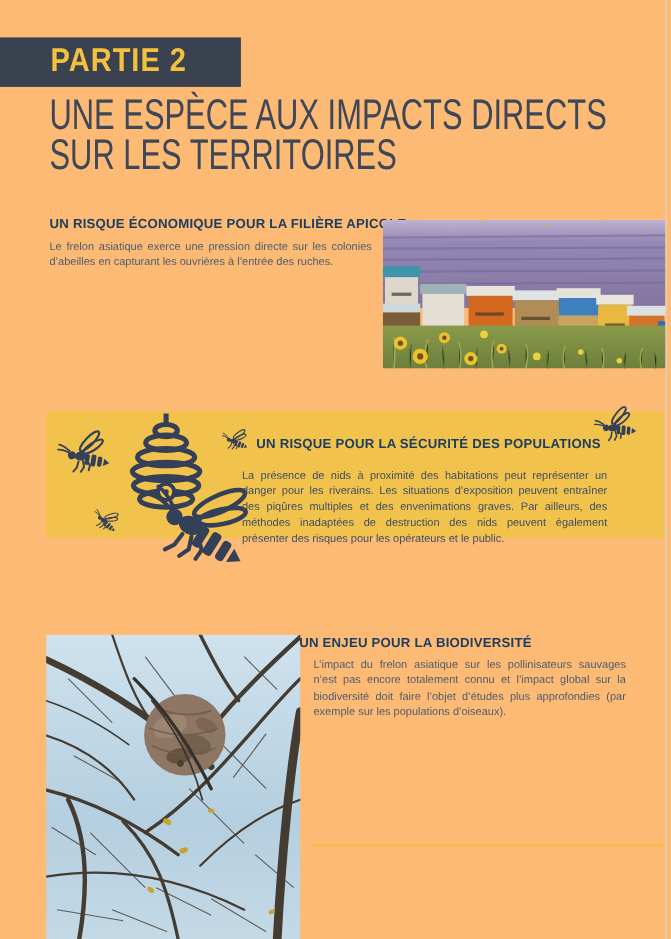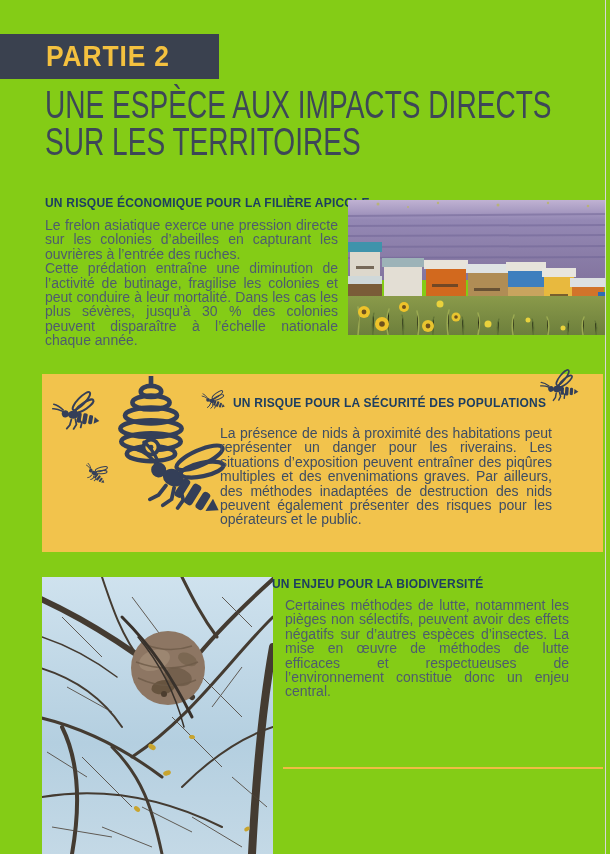--- a/index.html
+++ b/index.html
@@ -1,50 +1,50 @@
 <!DOCTYPE html>
 <html><head>
 <meta charset="utf-8">
 <style>
   html,body{margin:0;padding:0;background:#ffffff;}
   .page{
-    position:relative;width:610px;height:854px;overflow:hidden;background:#84cc16;
+    position:relative;width:610px;height:854px;overflow:hidden;background:#fdba74;
     font-family:"Liberation Sans", sans-serif;
   }
   .abs{position:absolute;}
   
   .part-band{left:0;top:34px;width:219px;height:45px;background:#3a414f;}
   .part-band span{
     position:absolute;left:46px;top:50%;transform:translateY(-54%) scaleX(0.88);transform-origin:left center;
     font-size:30px;font-weight:bold;letter-spacing:1px;color:#f4c13f;white-space:nowrap;
   }
   
   .title{left:45px;top:86px;margin:0;font-weight:normal;color:#3d4757;}
   .title .tl{
     display:block;font-size:39px;line-height:37px;white-space:nowrap;
     transform:scaleX(0.72);transform-origin:left top;letter-spacing:0px;
   }
   
   .sec-head{
     font-size:12px;font-weight:bold;color:#1d3e61;letter-spacing:0.2px;white-space:nowrap;margin:0;
   }
   
-  .body-copy{font-size:14px;line-height:14.4px;color:#4e5c6e;text-align:justify;}
+  .body-copy{font-size:10px;line-height:14.4px;color:#4e5c6e;text-align:justify;}
   .body-copy p{margin:0;}
   .body-copy.gap p + p{margin-top:13px;}
   .h1-pos{left:45px;top:196px;}
   .b1-pos{left:45px;top:218px;width:293px;}
   .h3-pos{left:272px;top:577px;}
   .b3-pos{left:285px;top:598px;width:284px;}
   
   .photo1{left:348px;top:200px;width:257px;height:135px;}
   .photo2{left:42px;top:577px;width:231px;height:277px;}
   .photo1 svg,.photo2 svg{display:block;width:100%;height:100%;}
   
-  .callout{left:42px;top:374px;width:561px;height:178px;background:#f2c34c;}
+  .callout{left:42px;top:374px;width:561px;height:115px;background:#f2c34c;}
   .callout .sec-head{position:absolute;left:191px;top:22px;}
   .callout .body-copy{position:absolute;left:178px;top:52px;width:332px;color:#3e4d64;}
   .skep{position:absolute;left:70px;top:2px;width:78px;height:94px;}
   .hornet{position:absolute;}
   .hornet svg{display:block;width:100%;height:100%;}
   .hornet-big{left:86px;top:66px;width:110px;height:80px;transform:rotate(4deg);}
   .hornet-s1{left:12px;top:20px;width:48px;height:40px;transform:rotate(-18deg);}
   .hornet-s2{left:42px;top:90px;width:25px;height:20px;transform:rotate(12deg);}
   .hornet-s3{left:160px;top:17px;width:25px;height:20px;transform:rotate(-8deg);}
   .hornet-s4{left:500px;top:-2px;width:38px;height:32px;transform:rotate(-24deg);}
@@ -84,21 +84,20 @@
   </div>
 
   <h1 class="abs title">
     <span class="tl">UNE ESPÈCE AUX IMPACTS DIRECTS</span>
     <span class="tl">SUR LES TERRITOIRES</span>
   </h1>
 
   <h2 class="abs sec-head h1-pos">UN RISQUE ÉCONOMIQUE POUR LA FILIÈRE APICOLE</h2>
   <div class="abs body-copy b1-pos">
     <p>Le frelon asiatique exerce une pression directe sur les colonies d’abeilles en capturant les ouvrières à l’entrée des ruches.</p>
-    <p>Cette prédation entraîne une diminution de l’activité de butinage, fragilise les colonies et peut conduire à leur mortalité. Dans les cas les plus sévères, jusqu’à 30 % des colonies peuvent disparaître à l’échelle nationale chaque année.</p>
   </div>
 
   <div class="abs photo1">
     <svg viewBox="0 0 257 135">
       <defs>
         <linearGradient id="lav" x1="0" y1="0" x2="0" y2="1">
           <stop offset="0" stop-color="#c0b2d2"></stop>
           <stop offset="0.25" stop-color="#9488b4"></stop>
           <stop offset="1" stop-color="#83759f"></stop>
         </linearGradient>
@@ -299,18 +298,18 @@
         <ellipse cx="125" cy="196" rx="4" ry="2.5" transform="rotate(-20 125 196)"></ellipse>
         <ellipse cx="150" cy="160" rx="3" ry="2" transform="rotate(10 150 160)"></ellipse>
         <ellipse cx="95" cy="232" rx="3.5" ry="2.2" transform="rotate(40 95 232)"></ellipse>
         <ellipse cx="205" cy="252" rx="3" ry="2" transform="rotate(-30 205 252)"></ellipse>
       </g>
     </svg>
   </div>
 
   <h2 class="abs sec-head h3-pos">UN ENJEU POUR LA BIODIVERSITÉ</h2>
   <div class="abs body-copy gap b3-pos">
-    <p>Certaines méthodes de lutte, notamment les pièges non sélectifs, peuvent avoir des effets négatifs sur d’autres espèces d’insectes. La mise en œuvre de méthodes de lutte efficaces et respectueuses de l’environnement constitue donc un enjeu central.</p>
+    <p>L’impact du frelon asiatique sur les pollinisateurs sauvages n’est pas encore totalement connu et l’impact global sur la biodiversité doit faire l’objet d’études plus approfondies (par exemple sur les populations d’oiseaux).</p>
   </div>
 
   <div class="abs yellow-rule"></div>
   <div class="abs page-edge"></div>
 </div>
 
 </body></html>

